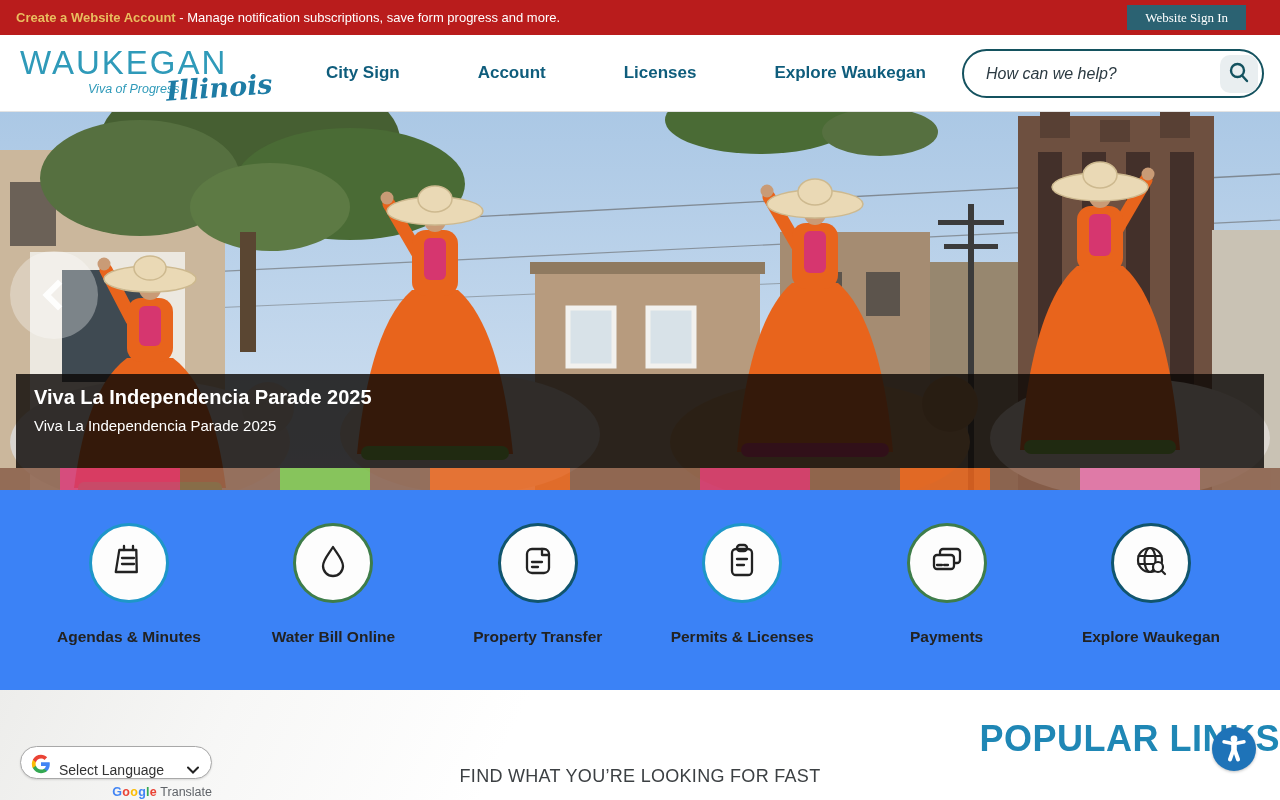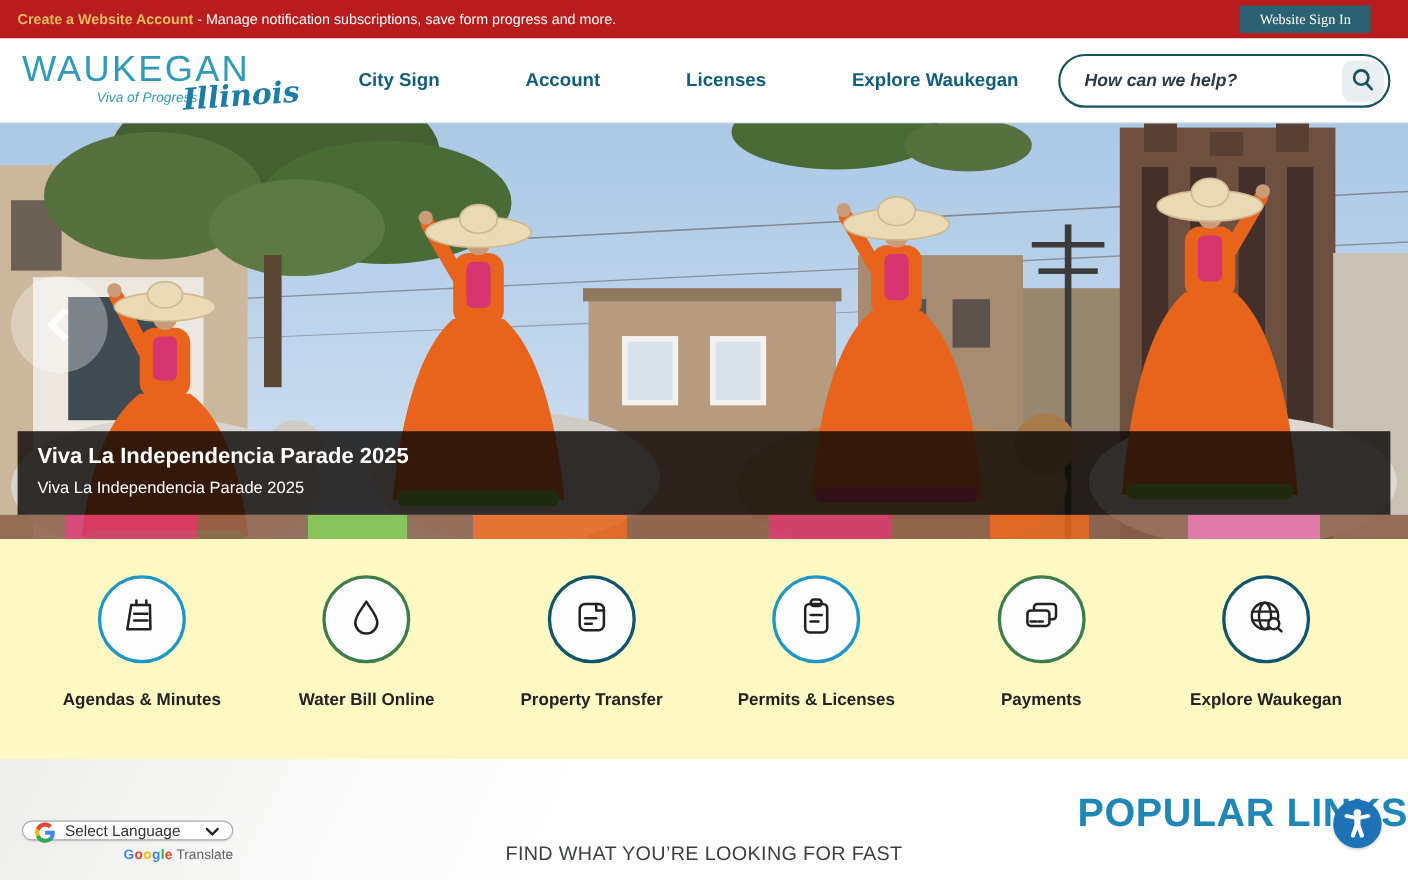--- a/index.html
+++ b/index.html
@@ -18,53 +18,53 @@
   .logo { position:relative; width:250px; height:70px; margin-left:20px; cursor:pointer; flex:0 0 auto; }
   .logo-name { position:absolute; left:0; top:6px; font-size:33px; font-weight:500; letter-spacing:2px; color:#2f9ab9; }
   .logo-tagline { position:absolute; left:68px; top:44px; font-size:12.5px; font-style:italic; color:#2f9ab9; }
   .logo-script { position:absolute; left:146px; top:34px; font-family:"DejaVu Serif", serif; font-style:italic; font-weight:bold;
                  font-size:27px; color:#1d7ca5; transform:rotate(-4deg); }
   .nav { display:flex; gap:78px; margin-left:56px; }
   .nav-item { font-size:17px; font-weight:bold; color:#0f5d7c; cursor:pointer; white-space:nowrap; }
   .search-wrap { position:absolute; right:16px; top:14px; width:302px; height:49px; border:2px solid #14525f;
                  border-radius:25px; background:#fff; display:flex; align-items:center; }
   .search-input { flex:1; border:none; outline:none; background:transparent; margin-left:22px;
-                  font-size:16px; font-style:italic; font-weight:bold; color:#2b3a42; font-family:inherit; }
+                  font-size:16px; font-style:italic; font-weight:normal; color:#2b3a42; font-family:inherit; }
   .search-input::placeholder { color:#2b3a42; opacity:1; }
   .search-btn { width:38px; height:38px; margin-right:4px; border:none; border-radius:10px; background:#e9eef0;
                 display:flex; align-items:center; justify-content:center; cursor:pointer; }
 
   
   .hero { position:relative; height:378px; overflow:hidden; background:#b7cde7; }
   .hero svg.scene { position:absolute; inset:0; display:block; }
   .carousel-prev { position:absolute; left:10px; top:139px; width:88px; height:88px; border-radius:50%;
                    background:rgba(255,255,255,0.32); border:none; cursor:pointer; display:flex; align-items:center; justify-content:center; }
   .carousel-prev .chev { width:22px; height:22px; border-left:6px solid rgba(255,255,255,0.9);
                          border-bottom:6px solid rgba(255,255,255,0.9); transform:rotate(45deg); margin-left:8px; }
-  .hero-caption { position:absolute; left:16px; right:16px; bottom:22px; height:76px;
+  .hero-caption { position:absolute; left:16px; right:16px; bottom:22px; height:94px;
                   background:rgba(12,9,6,0.82); color:#fff; padding:12px 0 0 18px; }
   .hero-caption-title { font-size:20px; font-weight:bold; cursor:pointer; }
   .hero-caption-sub { font-size:15px; margin-top:8px; }
 
   
-  .quicklinks { height:200px; background:#fef9c3; display:flex; align-items:flex-start; justify-content:space-between;
+  .quicklinks { height:200px; background:#3b82f6; display:flex; align-items:flex-start; justify-content:space-between;
                 padding:33px 44px 0 44px; }
   .ql-item { width:170px; display:flex; flex-direction:column; align-items:center; cursor:pointer; }
   .ql-circle { width:80px; height:80px; border-radius:50%; border:3px solid #1e96c8; background:#fdfdfd;
                display:flex; align-items:center; justify-content:center; }
   .ql-label { margin-top:25px; font-size:15.5px; font-weight:bold; color:#222; text-align:center; white-space:nowrap; }
 
   
   .popular { position:relative; height:110px; background:linear-gradient(115deg,#ededeb 0%,#f7f7f6 18%,#ffffff 40%); }
   .popular-title { padding-top:28px; text-align:right; font-size:36px; font-weight:bold; color:#1f87b5; letter-spacing:0.5px; }
   .popular-sub { text-align:center; font-size:18px; color:#3c4043; margin-top:6px; letter-spacing:0.3px; }
 
   .translate { position:absolute; left:20px; top:56px; width:192px; }
-  .translate-pill { width:192px; height:18px; background:#fff; border:1px solid #a8a8a8; border-radius:17px;
-                    display:flex; align-items:flex-start; padding:0 12px 0 10px; cursor:pointer; box-shadow:0 1px 2px rgba(0,0,0,0.12); }
+  .translate-pill { width:192px; height:33px; background:#fff; border:1px solid #a8a8a8; border-radius:17px;
+                    display:flex; align-items:flex-end; padding:0 12px 0 10px; cursor:pointer; box-shadow:0 1px 2px rgba(0,0,0,0.12); }
   .translate-label { flex:1; font-size:14px; color:#333; margin-left:8px; }
   .translate-brandrow { margin-top:6px; text-align:right; font-size:12.5px; color:#5f6368; }
   .google-word { font-weight:bold; letter-spacing:0.3px; }
 
   .a11y-btn { position:absolute; right:24px; top:37px; width:44px; height:44px; border-radius:50%; background:#1e73b8;
               border:none; cursor:pointer; display:flex; align-items:center; justify-content:center; box-shadow:0 1px 3px rgba(0,0,0,0.25); }
 </style>
 </head>
 <body>
 

